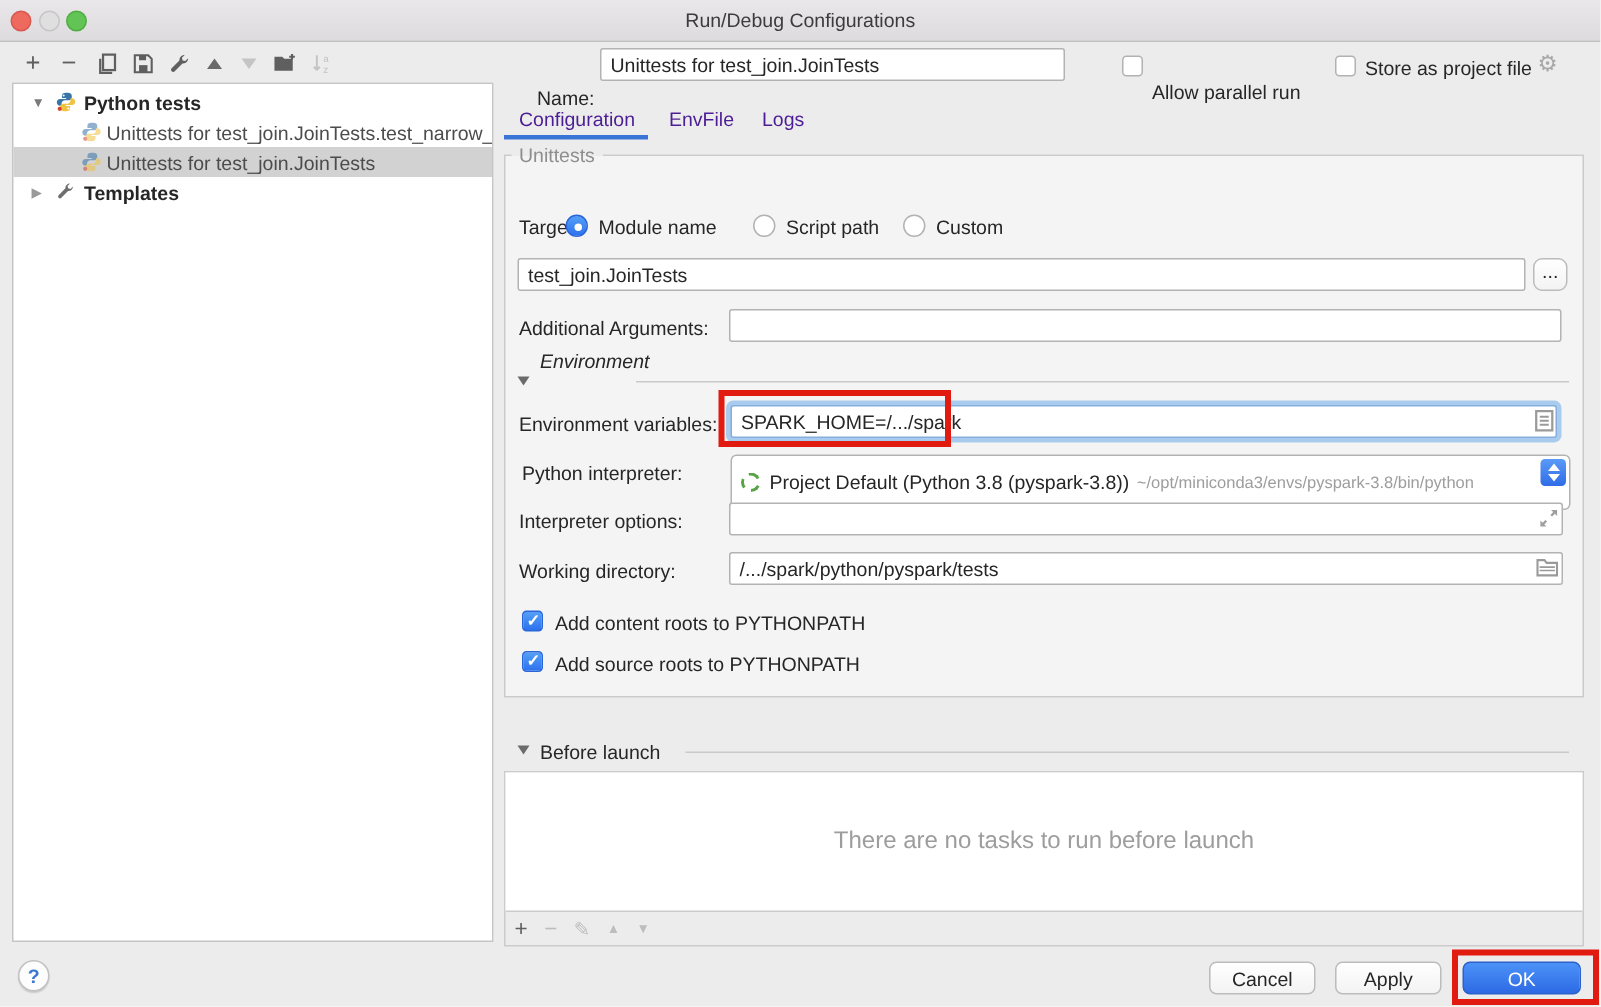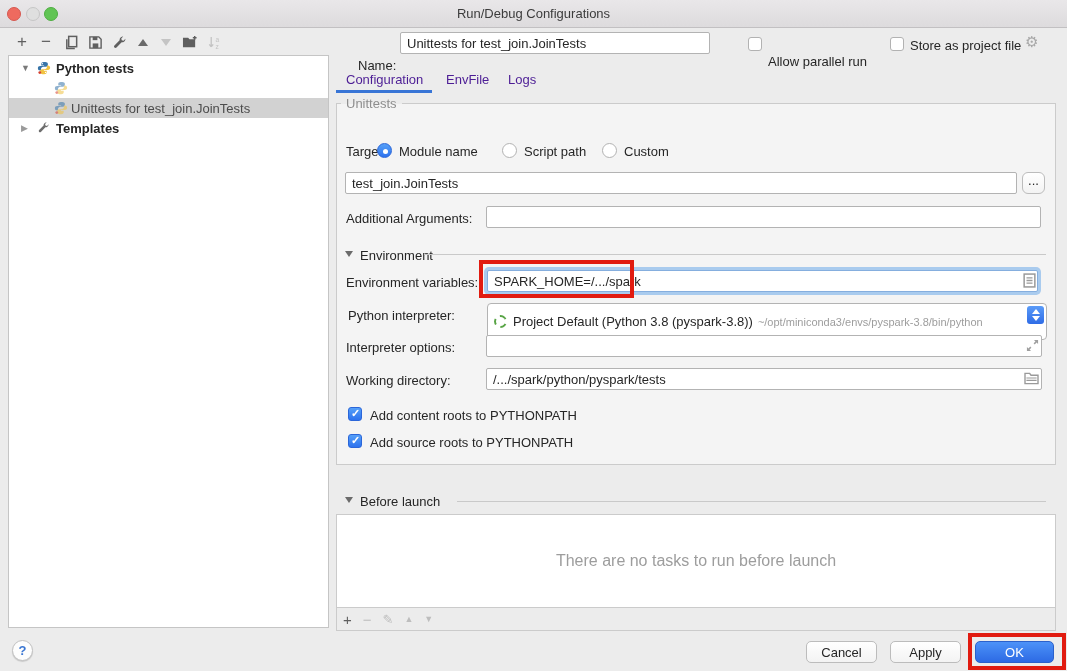--- a/index.html
+++ b/index.html
@@ -142,20 +142,21 @@
       <span class="lbl" style="left:47px;font-weight:bold;">Python tests</span>
     </div>
     <div class="trow" style="top:22px;">
       <span class="pyicon faded" style="left:45px;">
         <svg width="14" height="14" viewBox="0 0 16 16">
             <path fill="#3774a8" d="M7.8 1c-1.8 0-2.9.8-2.9 2.2V5h3.2v.7H3.5C2 5.7 1 6.7 1 8.2s1 2.6 2.5 2.6h1.1V9.1c0-1.4 1.2-2.5 2.6-2.5h3.2c1.1 0 2-.9 2-2V3.2C12.4 1.8 11 1 9.6 1z"></path>
             <path fill="#f0c242" d="M8.2 15c1.8 0 2.9-.8 2.9-2.2V11H7.9v-.7h4.6c1.5 0 2.5-1 2.5-2.5s-1-2.6-2.5-2.6h-1.1v1.7c0 1.4-1.2 2.5-2.6 2.5H5.6c-1.1 0-2 .9-2 2v1.4C3.6 14.2 5 15 6.4 15z"></path>
             <circle fill="#d63f2e" cx="3.2" cy="13.2" r="1.6"></circle>
           </svg>
       </span>
+      <span class="lbl childlbl" style="left:62px;">Unittests for test_join.JoinTests.test_narrow_</span>
     </div>
     <div class="trow sel" style="top:42px;">
       <span class="pyicon faded" style="left:45px;">
         <svg width="14" height="14" viewBox="0 0 16 16">
             <path fill="#3774a8" d="M7.8 1c-1.8 0-2.9.8-2.9 2.2V5h3.2v.7H3.5C2 5.7 1 6.7 1 8.2s1 2.6 2.5 2.6h1.1V9.1c0-1.4 1.2-2.5 2.6-2.5h3.2c1.1 0 2-.9 2-2V3.2C12.4 1.8 11 1 9.6 1z"></path>
             <path fill="#f0c242" d="M8.2 15c1.8 0 2.9-.8 2.9-2.2V11H7.9v-.7h4.6c1.5 0 2.5-1 2.5-2.5s-1-2.6-2.5-2.6h-1.1v1.7c0 1.4-1.2 2.5-2.6 2.5H5.6c-1.1 0-2 .9-2 2v1.4C3.6 14.2 5 15 6.4 15z"></path>
             <circle fill="#d63f2e" cx="3.2" cy="13.2" r="1.6"></circle>
           </svg>
       </span>
       <span class="lbl childlbl" style="left:62px;">Unittests for test_join.JoinTests</span>
@@ -197,21 +198,21 @@
 
   <input class="abs field" style="left: 345px; top: 172px; width: 672px; height: 22px;" value="test_join.JoinTests">
   <div class="abs btn" style="left:1022px;top:172px;width:23px;height:22px;border-radius:6px;">
       <span style="margin-top:-6px;">...</span>
     </div>
 
   <div class="abs label" style="left:346px;top:211px;">Additional Arguments:</div>
   <input class="abs field" style="left: 486px; top: 206px; width: 555px; height: 22px;" value="">
 
   <div class="abs septri" style="left:345px;top:251px;"></div>
-  <div class="abs label" style="left:360px;top:248px;">Environment</div>
+  <div class="abs label" style="left:360px;top:233px;font-style:italic;">Environment</div>
   <div class="abs sepline" style="left:424px;top:254px;width:622px;"></div>
 
   <div class="abs label" style="left:346px;top:275px;">Environment variables:</div>
   <input class="abs field focus" style="left: 487px; top: 270px; width: 551px; height: 22px;" value="SPARK_HOME=/.../spark">
   <div class="abs" style="left:1023px;top:273px;">
     <svg width="13" height="15" viewBox="0 0 12 14">
         <rect x="1" y="1" width="10" height="12" fill="#fff" stroke="#9a9a9a" stroke-width="1.4"></rect>
         <path stroke="#9a9a9a" stroke-width="1.2" d="M3.2 4.5h5.6M3.2 7h5.6M3.2 9.5h5.6"></path>
       </svg>
   </div>

